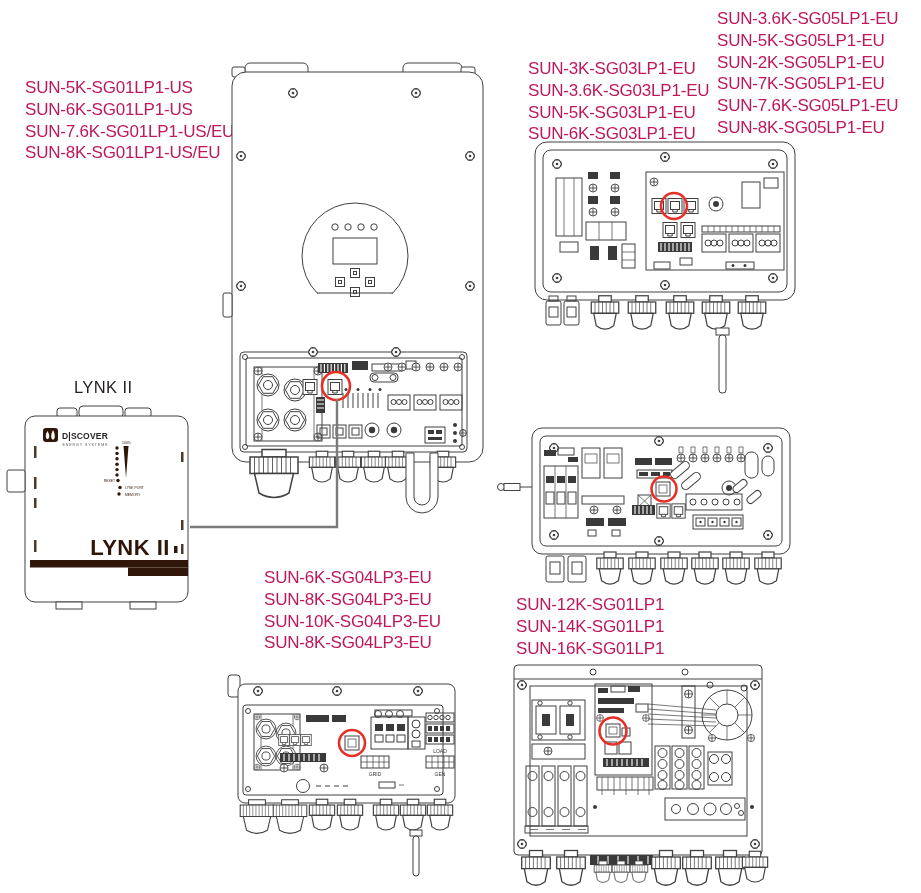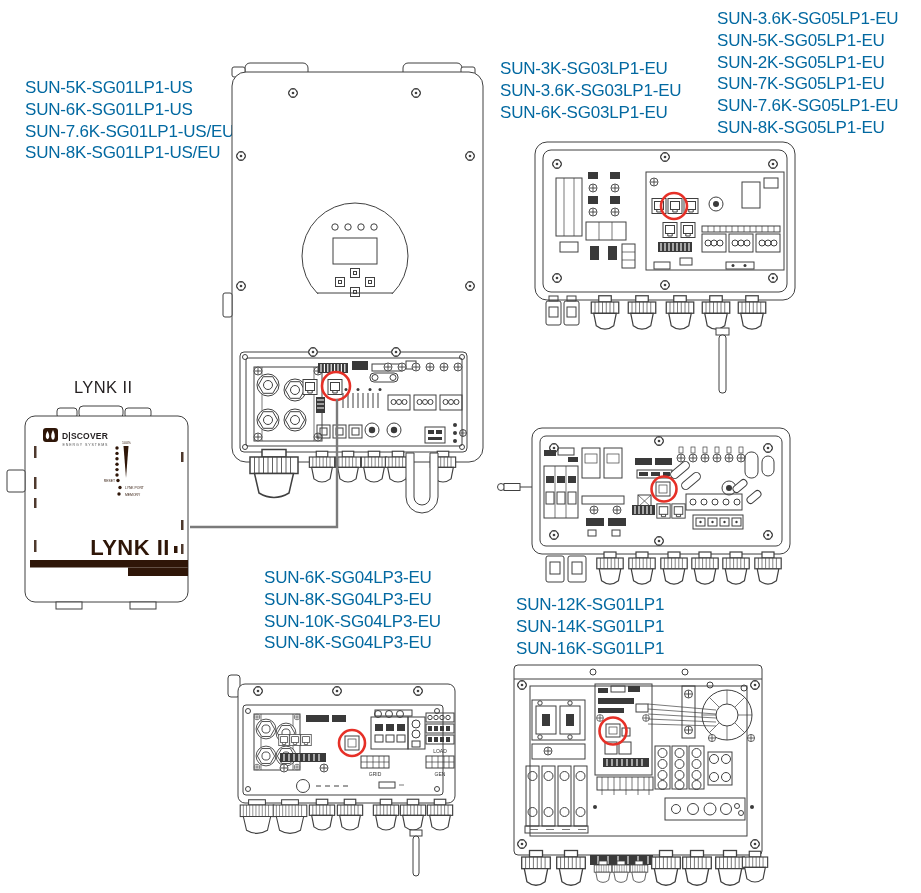--- a/index.html
+++ b/index.html
@@ -1,18 +1,18 @@
 <!DOCTYPE html>
 <html><head>
 <meta charset="utf-8">
 <style>
   html,body{margin:0;padding:0;background:#fff;}
   .canvas{position:relative;width:921px;height:893px;background:#fff;overflow:hidden;
           font-family:"Liberation Sans",sans-serif;color:#231f20;}
-  .models{position:absolute;font-size:17px;line-height:21.8px;letter-spacing:-0.2px;white-space:nowrap;color:#0369a1;}
+  .models{position:absolute;font-size:17px;line-height:21.8px;letter-spacing:-0.2px;white-space:nowrap;color:#be185d;}
   .lynk-title{position:absolute;font-size:16.5px;letter-spacing:.4px;color:#231f20;}
   svg{position:absolute;overflow:visible;}
   svg text{font-family:"Liberation Sans",sans-serif;}
   .s{stroke:#404040;fill:none;stroke-width:1;}
   .sw{stroke:#404040;fill:#ffffff;stroke-width:1;}
   .st{stroke:#404040;fill:none;stroke-width:.7;}
   .dk{fill:#3a3a3a;stroke:none;}
   .wl{stroke:#ffffff;stroke-width:1.1;fill:none;}
   .rd{stroke:#e63027;fill:none;stroke-width:2.6;}
   .brand{fill:#2f1608;}
@@ -59,23 +59,24 @@
     </defs>
   </svg>
 
   <div class="models" style="left:25px;top:77px">
     <div>SUN-5K-SG01LP1-US</div>
     <div>SUN-6K-SG01LP1-US</div>
     <div>SUN-7.6K-SG01LP1-US/EU</div>
     <div>SUN-8K-SG01LP1-US/EU</div>
   </div>
 
-  <div class="models" style="left:500px;top:58px">
+  <div class="models" style="left:528px;top:58px">
     <div>SUN-3K-SG03LP1-EU</div>
     <div>SUN-3.6K-SG03LP1-EU</div>
+    <div>SUN-5K-SG03LP1-EU</div>
     <div>SUN-6K-SG03LP1-EU</div>
   </div>
 
   <div class="models" style="left:717px;top:8px">
     <div>SUN-3.6K-SG05LP1-EU</div>
     <div>SUN-5K-SG05LP1-EU</div>
     <div>SUN-2K-SG05LP1-EU</div>
     <div>SUN-7K-SG05LP1-EU</div>
     <div>SUN-7.6K-SG05LP1-EU</div>
     <div>SUN-8K-SG05LP1-EU</div>

